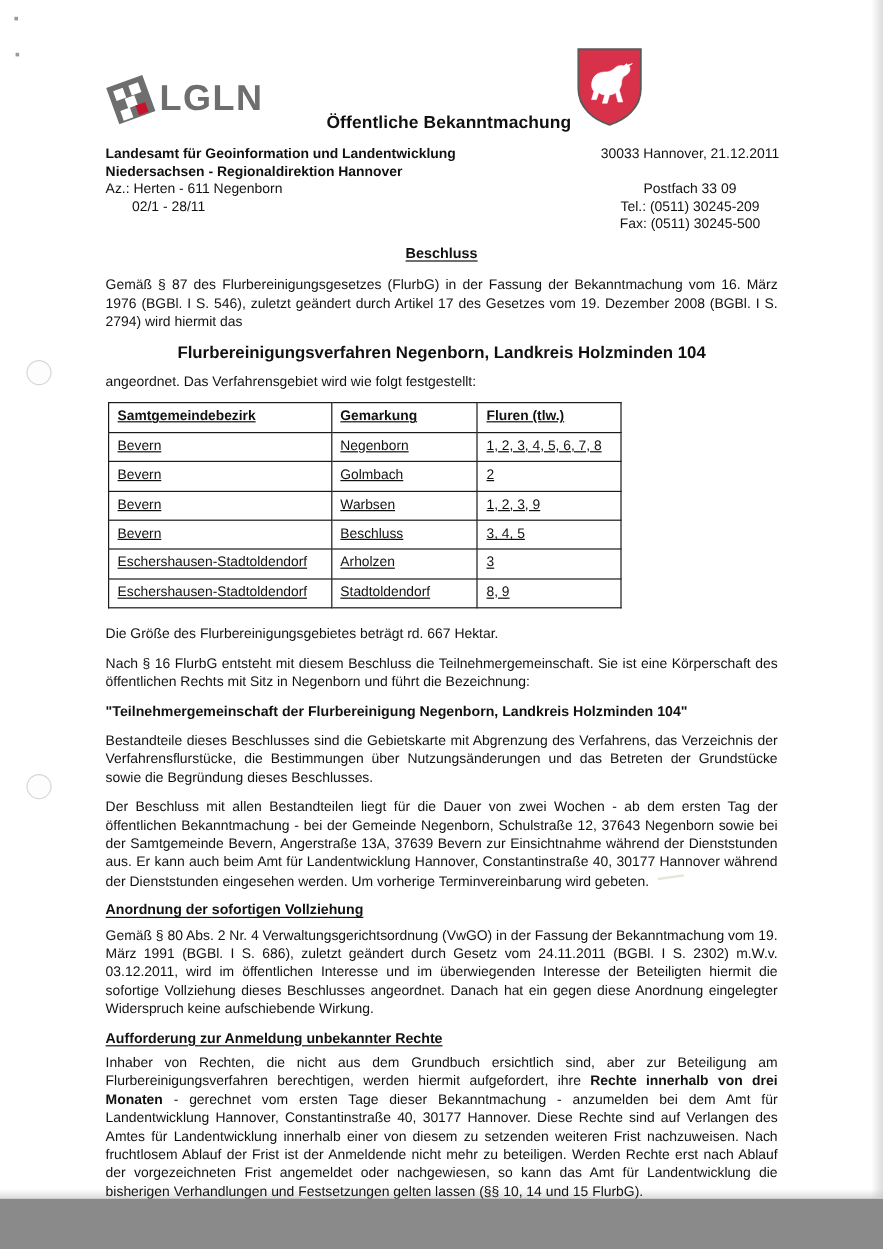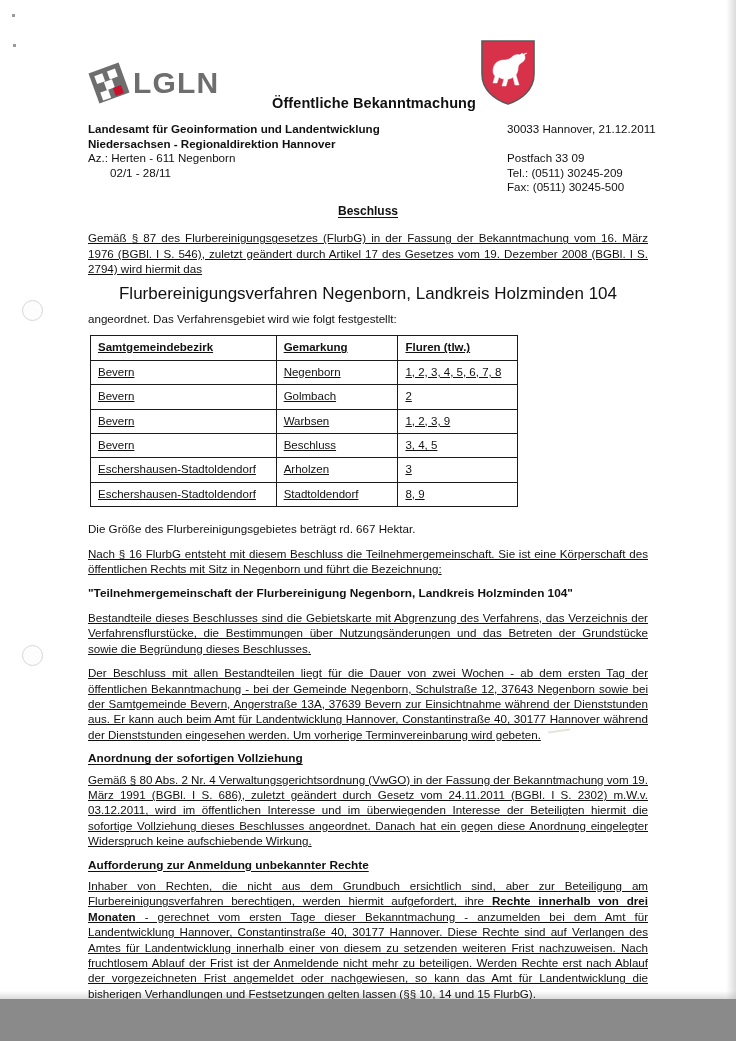--- a/index.html
+++ b/index.html
@@ -118,59 +118,59 @@
   .office-left {
     position: absolute;
     left: 0;
     top: 0;
     width: 390px;
   }
   .office-left .bold { font-weight: bold; }
   .office-left .indent { padding-left: 22px; }
   .office-right {
     position: absolute;
-    left: 419px;
+    left: 387px;
     top: 0;
     width: 200px;
+    text-align: center;
   }
   .gap-line { height: 14.6px; }
 
   
   .body-zone {
     position: absolute;
     left: 88px;
     top: 204px;
     width: 560px;
     font-size: 11.6px;
     line-height: 15.4px;
   }
   p.just {
     margin: 0 0 9px 0;
     text-align: justify;
     text-justify: inter-word;
-    text-decoration: underline;
   }
   p.plain {
     margin: 0 0 9px 0;
     text-align: left;
   }
   .center-head {
     text-align: center;
     font-weight: bold;
     font-size: 12px;
     margin: 0 0 11px 0;
   }
   .center-head .ul {
     text-decoration: underline;
     text-underline-offset: 2px;
   }
   .center-bold {
     text-align: center;
-    font-weight: normal;
-    font-size: 17px;
+    font-weight: bold;
+    font-size: 14px;
     margin: 0 0 10px 0;
   }
   .lead-bold {
     font-weight: bold;
     font-size: 11.8px;
     margin: 0 0 9px 0;
   }
   h2.section {
     font-size: 11.8px;
     font-weight: bold;

